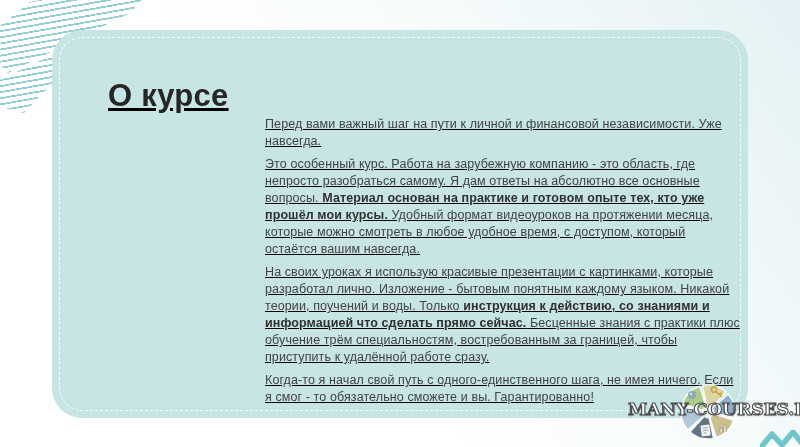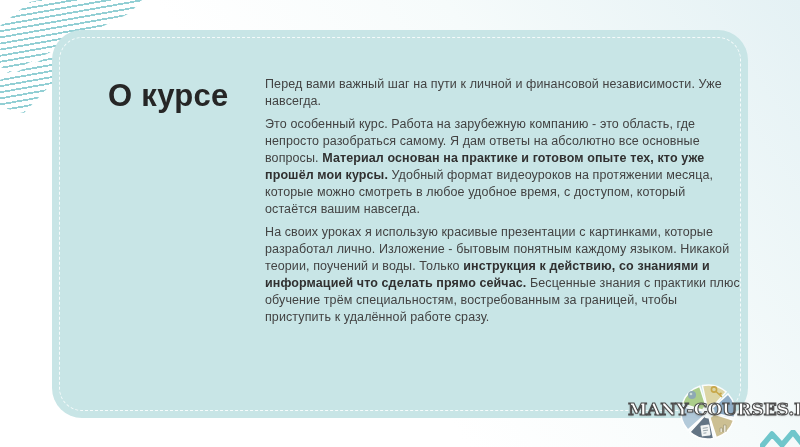--- a/index.html
+++ b/index.html
@@ -44,36 +44,38 @@
     border-radius: 23px;
     opacity: .85;
     pointer-events: none;
   }
   .card-inner {
     position: relative;
     display: flex;
     padding: 46px 0 0 56px;
     box-sizing: border-box;
     height: 100%;
+    text-decoration: underline;
   }
   .title-col { width: 157px; flex-shrink: 0; }
   .title-col h1 {
     margin: 2px 0 0;
     font-size: 31px;
     font-weight: 700;
     letter-spacing: .3px;
     color: var(--title-color);
   }
   .text-col {
     flex: 1;
     max-width: 475px;
     font-size: 12.5px;
     line-height: 17px;
     letter-spacing: .1px;
     color: var(--text-color);
+    margin-top: 40px;
   }
   .text-col p { margin: 0 0 6px; }
   .text-col b { font-weight: 700; color: var(--bold-color); }
 
   
   .watermark {
     position: absolute;
     left: 628px; top: 374px;
     width: 172px; height: 73px;
     z-index: 5;
@@ -116,20 +118,21 @@
 <section class="card">
   <div class="dashed-border"></div>
   <div class="card-inner">
     <div class="title-col">
       <h1>О курсе</h1>
     </div>
     <div class="text-col" id="paragraphs">
         <p><span>Перед вами важный шаг на пути к личной и финансовой независимости. Уже навсегда.</span></p>
         <p><span>Это особенный курс. Работа на зарубежную компанию - это область, где непросто разобраться самому. Я дам ответы на абсолютно все основные вопросы. </span><b>Материал основан на практике и готовом опыте тех, кто уже прошёл мои курсы.</b><span> Удобный формат видеоуроков на протяжении месяца, которые можно смотреть в любое удобное время, с доступом, который остаётся вашим навсегда.</span></p>
         <p><span>На своих уроках я использую красивые презентации с картинками, которые разработал лично. Изложение - бытовым понятным каждому языком. Никакой теории, поучений и воды. Только </span><b>инструкция к действию, со знаниями и информацией что сделать прямо сейчас.</b><span> Бесценные знания с практики плюс обучение трём специальностям, востребованным за границей, чтобы приступить к удалённой работе сразу.</span></p>
+        <p><span>Когда-то я начал свой путь с одного-единственного шага, не имея ничего. Если я смог - то обязательно сможете и вы. Гарантированно!</span></p>
       </div>
   </div>
 </section>
 
 <div class="watermark">
   <svg class="wm-logo" viewBox="0 0 64 64" aria-hidden="true">
     <path d="M32 32 L6.3 23.7 A27 27 0 0 1 23.7 6.3 Z" stroke="#ffffff" stroke-width="1.5" fill="#a9cc83"></path>
     <path d="M32 32 L26.4 5.6 A27 27 0 0 1 50.1 11.9 Z" stroke="#ffffff" stroke-width="1.5" fill="#ded4a0"></path>
     <path d="M32 32 L52.1 13.9 A27 27 0 0 1 58.4 37.6 Z" stroke="#ffffff" stroke-width="1.5" fill="#8ba9c4"></path>
     <path d="M32 32 L57.7 40.3 A27 27 0 0 1 40.3 57.7 Z" stroke="#ffffff" stroke-width="1.5" fill="#c9ba8a"></path>

